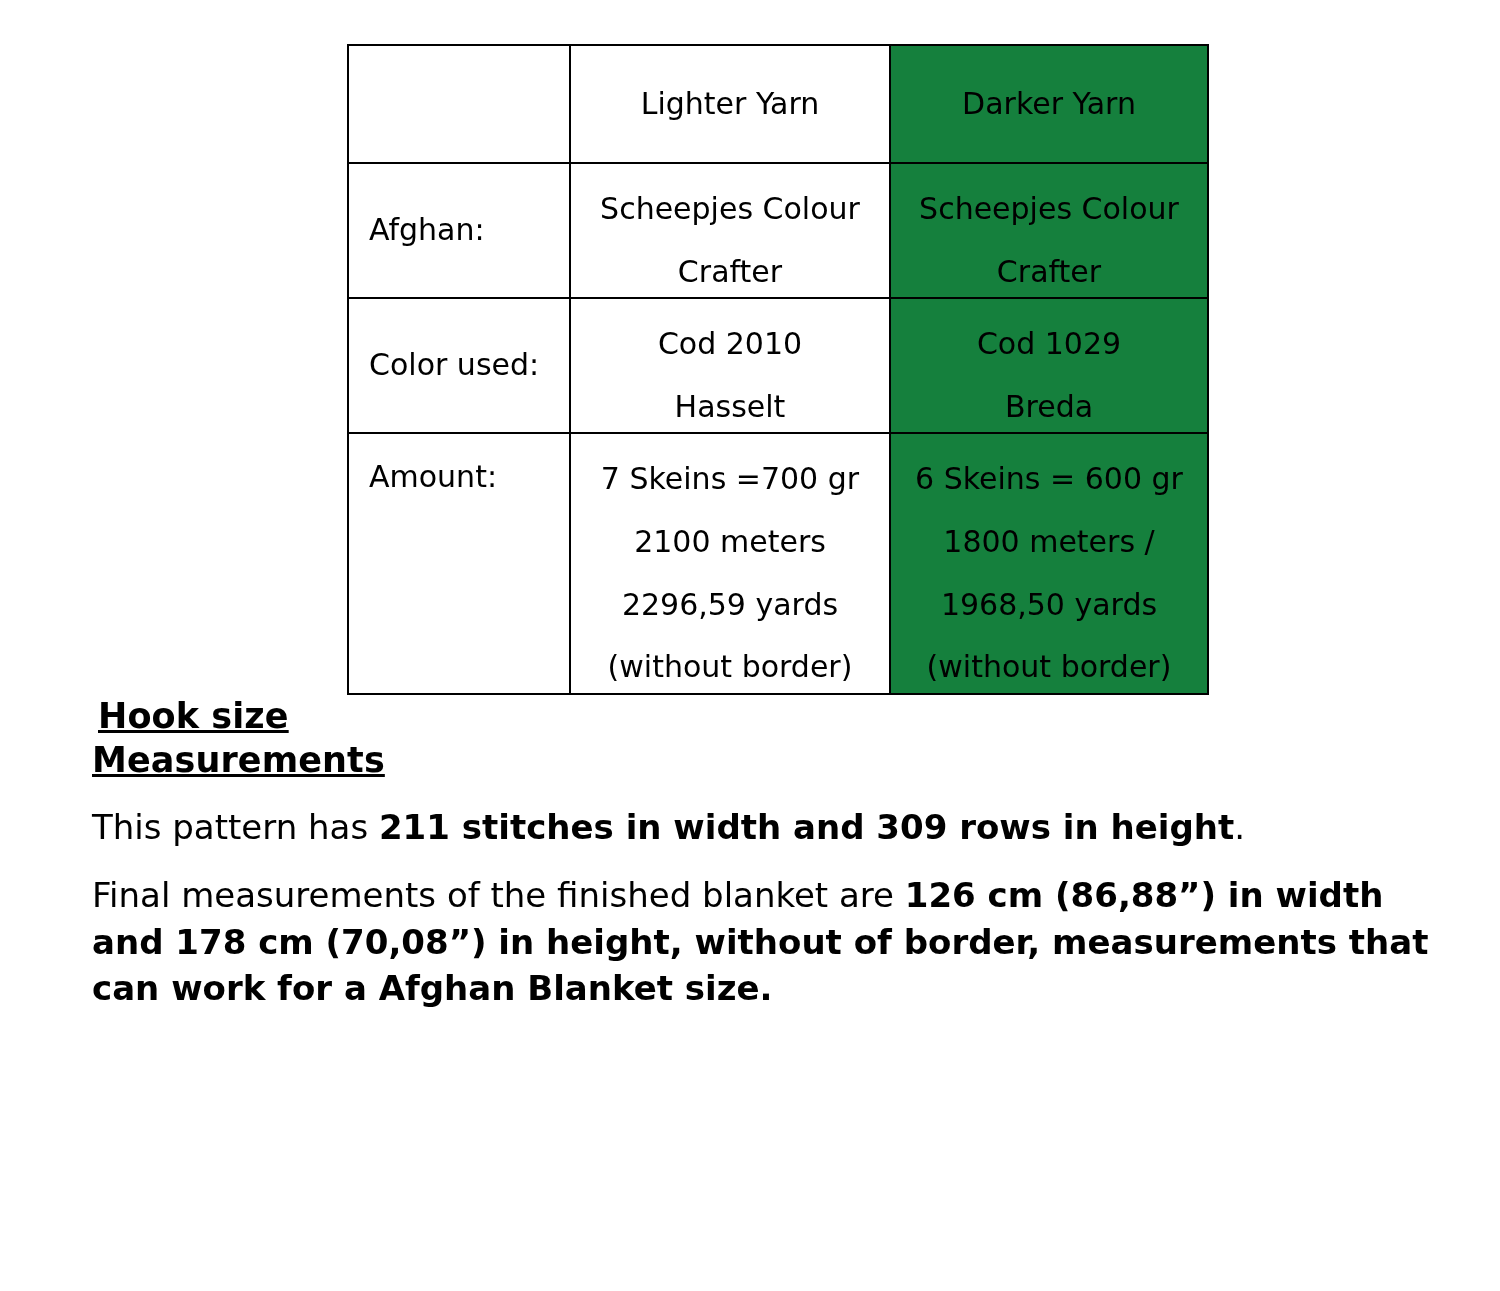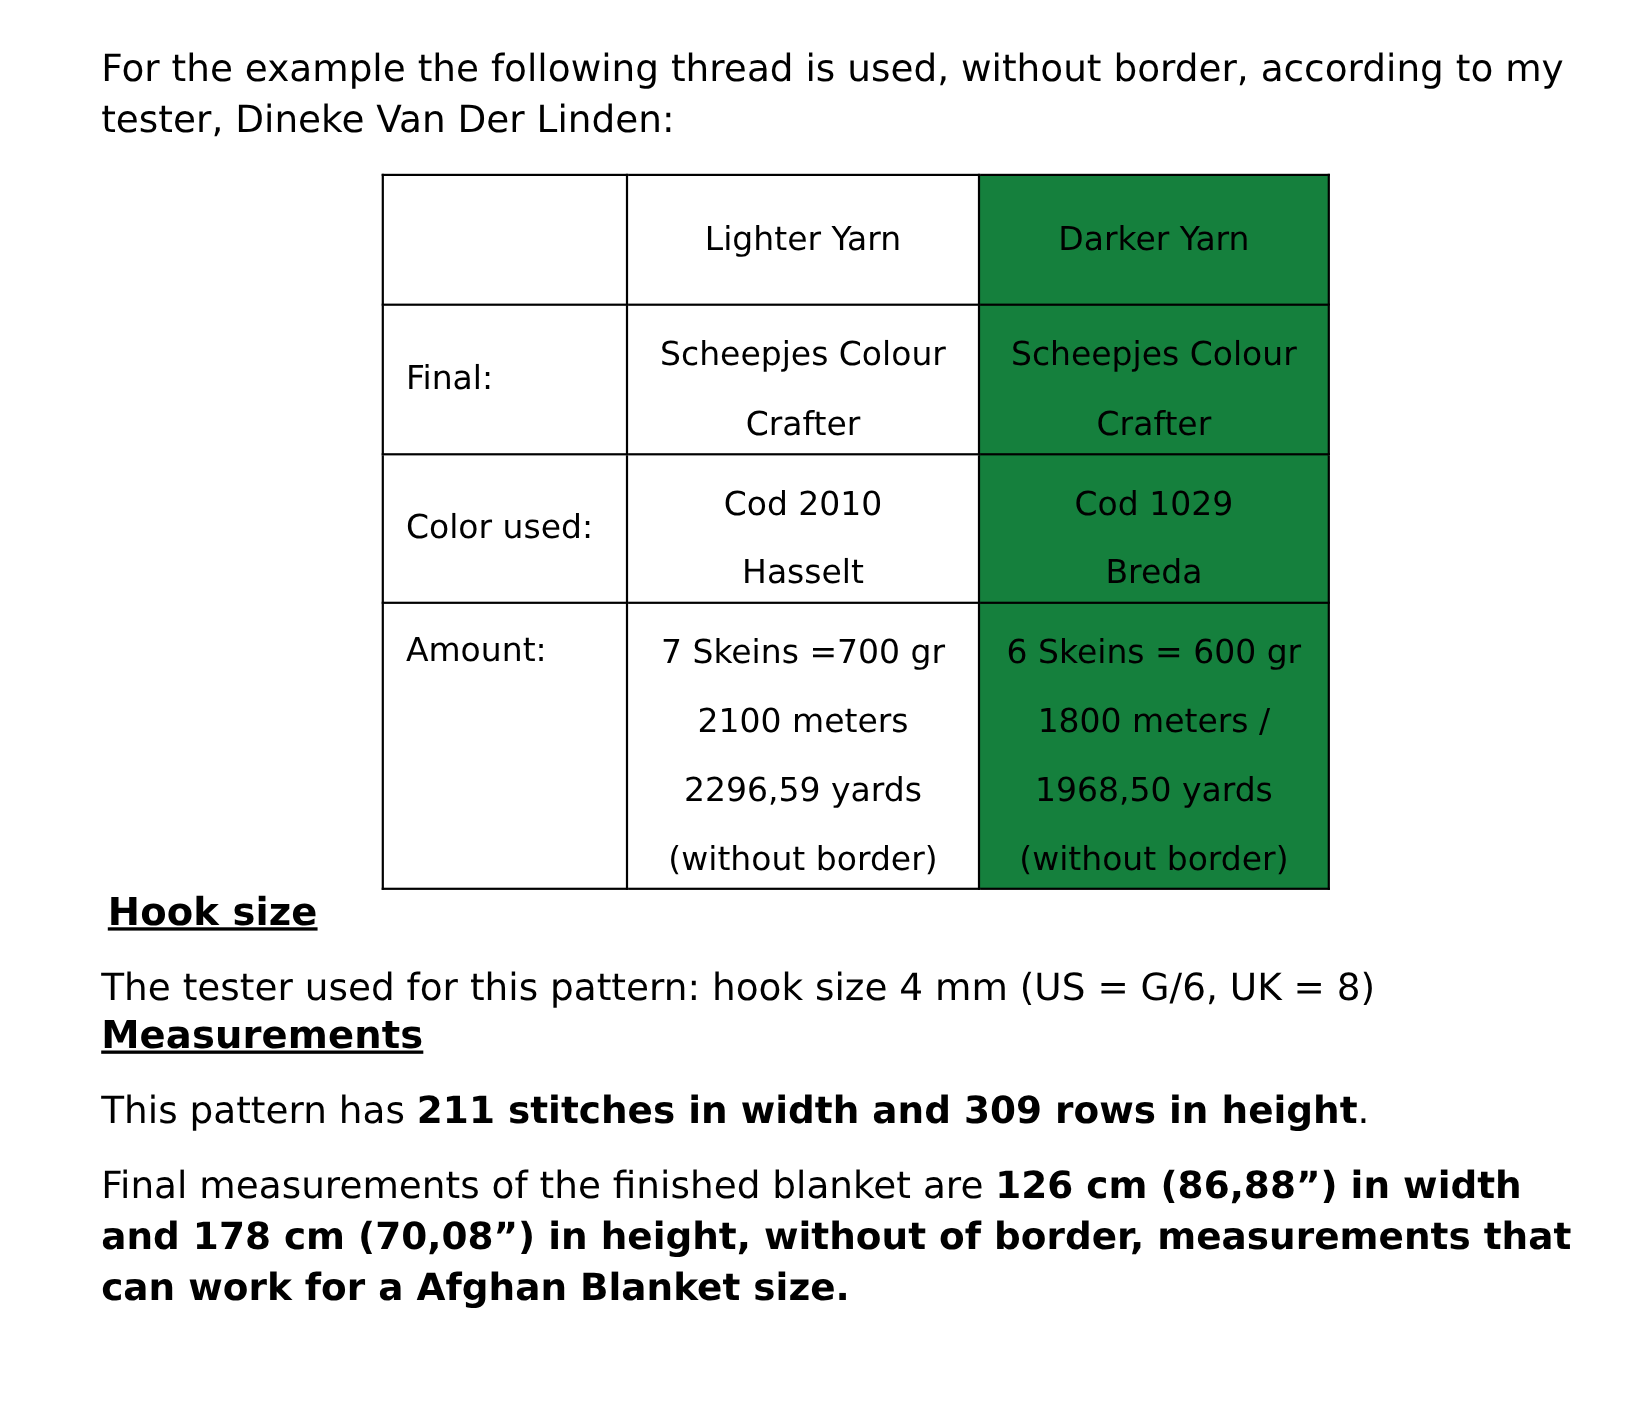--- a/index.html
+++ b/index.html
@@ -84,38 +84,37 @@
     margin-top: 28px;
   }
 </style>
 </head>
 <body>
 
 <div class="page">
   <div class="content">
 
 
-    <p class="para">For the example  the following thread is used, without border, according to my tester, Dineke Van Der Linden:</p>
 
     <div class="table-wrap">
       <table class="yarn-table">
         <colgroup>
           <col class="c1">
             <col class="c2">
             <col class="c3">
         </colgroup>
         <tbody>
           <tr>
             <td class="rowlabel" style="height:108px;"></td>
             <td>Lighter Yarn</td>
             <td class="hl">Darker Yarn</td>
           </tr>
 
           <tr>
-            <td class="rowlabel" style="height:106px;">Final:</td>
+            <td class="rowlabel" style="height:106px;">Afghan:</td>
             <td class="cell-lines">
               <div>Scheepjes Colour</div>
               <div>Crafter</div>
             </td>
             <td class="cell-lines hl">
               <div>Scheepjes Colour</div>
               <div>Crafter</div>
             </td>
           </tr>
 
@@ -145,21 +144,20 @@
               <div>1968,50 yards</div>
               <div>(without border)</div>
             </td>
           </tr>
         </tbody>
       </table>
     </div>
 
     <h2 class="section-head hook-head">Hook size</h2>
 
-    <p class="para">The tester used for this pattern:  hook size 4 mm (US = G/6, UK = 8)</p>
 
     <h2 class="section-head meas-head">Measurements</h2>
 
     <p class="para"><span>This pattern has </span><b>211 stitches in width and 309 rows in height</b><span>.</span></p>
 
     <p class="para"><span>Final measurements of the finished blanket are </span><b>126 cm (86,88”) in width and 178 cm (70,08”) in height, without of border, measurements that can work for a Afghan Blanket size.</b></p>
 
   </div>
 </div>
 

